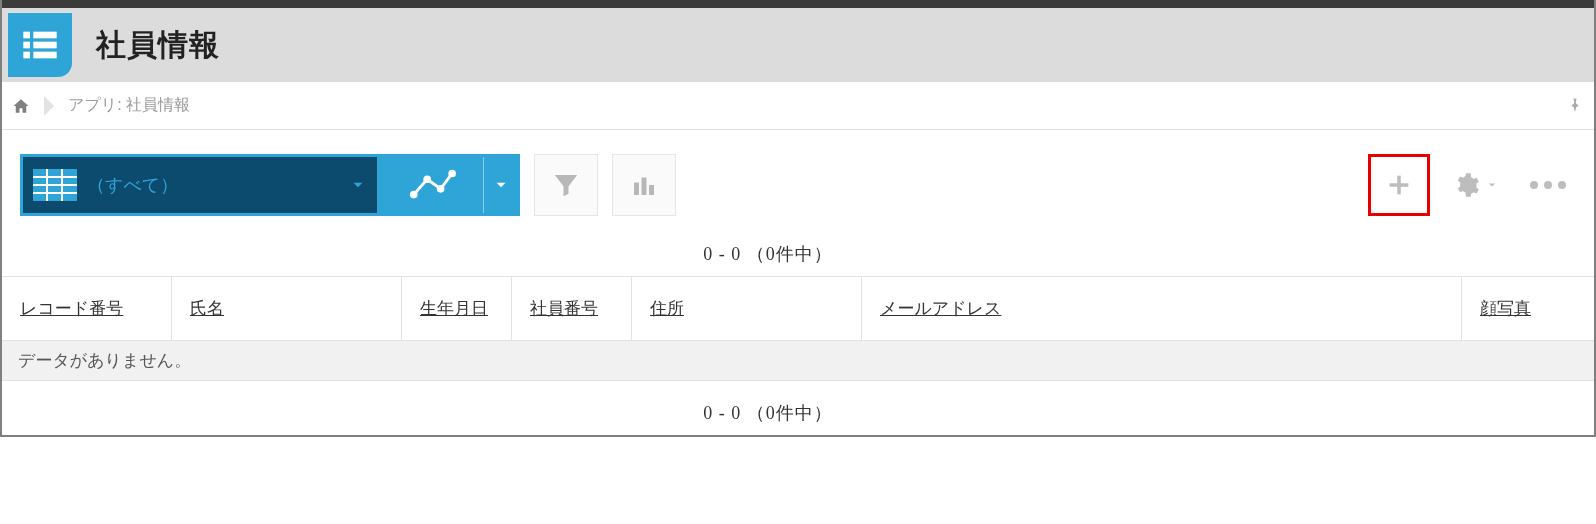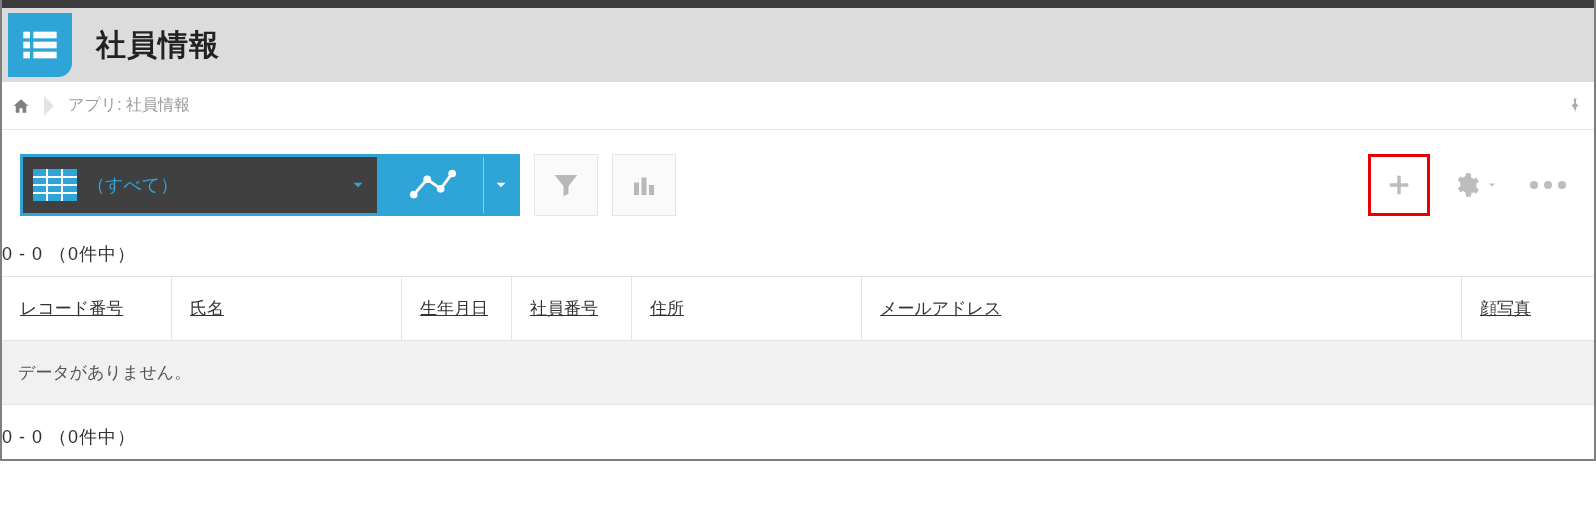--- a/index.html
+++ b/index.html
@@ -12,21 +12,21 @@
     .app-icon svg { width:40px; height:40px; fill:#fff; }
     .app-title { font-size:30px; font-weight:700; color:#222; margin-left:24px; letter-spacing:1px; }
     
     .breadcrumb-row { height:48px; display:flex; align-items:center; padding:16px 10px; border-bottom:1px solid #e3e3e3; }
     .home-icon { width:18px; height:18px; fill:#808080; }
     .bc-sep { width:0; height:0; margin:0 14px; border-top:10px solid transparent; border-bottom:10px solid transparent; border-left:10px solid #e3e3e3; }
     .bc-text { color:#999; font-size:16px; }
     .pin-icon { margin-left:auto; width:18px; height:18px; fill:#aaa; }
     
     .toolbar { display:flex; align-items:center; padding:24px 18px 6px 18px; }
-    .view-selector { display:flex; border:3px solid #2fa4d7; height:62px; min-width:360px; background:#404040; }
+    .view-selector { display:flex; border:3px solid #2fa4d7; height:62px; min-width:360px; background:#0c4a6e; }
     .view-sel-main { flex:1; display:flex; align-items:center; padding:0 10px; cursor:pointer; }
     .grid-icon { width:44px; height:32px; margin-right:10px; }
     .view-sel-label { color:#2fa4d7; font-size:18px; flex:1; }
     .chev { width:18px; height:18px; fill:#2fa4d7; }
     .graph-switch { width:140px; background:#2fa4d7; display:flex; align-items:center; justify-content:center; border:3px solid #2fa4d7; border-left:none; height:62px;}
     .graph-switch .mid { flex:1; display:flex; align-items:center; justify-content:center; }
     .line-chart { width:48px; height:40px; }
     .graph-dd { width:34px; display:flex; align-items:center; justify-content:center; border-left:1px solid rgba(255,255,255,.45); height:100%;}
     .graph-dd .chev { fill:#fff; }
     .sq-btn { width:64px; height:62px; border:1px solid #e6e6e6; background:#fafafa; display:flex; align-items:center; justify-content:center; margin-left:14px; cursor:pointer; }
@@ -34,28 +34,28 @@
     .bars-icon { width:30px; height:30px; fill:#b8b8b8; }
     .tb-right { margin-left:auto; display:flex; align-items:center; gap:22px; }
     .plus-box { width:62px; height:62px; border:3px solid #e60000; display:flex; align-items:center; justify-content:center; cursor:pointer; background:#fff; }
     .plus-icon { width:28px; height:28px; stroke:#bdbdbd; stroke-width:3; fill:none; }
     .gear-wrap { display:flex; align-items:center; gap:6px; cursor:pointer; }
     .gear-icon { width:28px; height:28px; fill:#bdbdbd; }
     .chev-dn-sm { width:12px; height:12px; fill:#bdbdbd; }
     .dots { display:flex; gap:6px; cursor:pointer; padding:0 10px;}
     .dot { width:8px; height:8px; border-radius:50%; background:#bdbdbd; }
     
-    .pag-line { text-align:left; padding:20px 60px 10px 0; font-size:18px; color:#333; letter-spacing:1px;}
+    .pag-line { text-align:center; padding:20px 60px 10px 0; font-size:18px; color:#333; letter-spacing:1px;font-family:Liberation Serif, serif;}
     
     .tbl { border-top:1px solid #e3e3e3; }
     .tbl-header { display:flex; height:64px;text-decoration:underline; }
     .th { display:flex; align-items:center; padding:0 18px; font-size:17px; color:#333; border-right:1px solid #e3e3e3; border-bottom:1px solid #e3e3e3;}
     .th:last-child { border-right:none; }
     .w0{width:170px}.w1{width:230px}.w2{width:120px}.w3{width:110px}.w4{width:230px}.w5{width:600px}.w6{flex:1;}
-    .nodata { background:#f1f1f1; padding:20px 16px; font-size:17px; color:#555; border-bottom:1px solid #e3e3e3;}
+    .nodata { background:#f1f1f1; padding:8px 16px; font-size:17px; color:#555; border-bottom:1px solid #e3e3e3;}
     
     .outer { border:2px solid #7f7f7f; border-top:none;}
   </style>
 </head>
 <body>
 
 <div class="outer">
 <div class="topbar"></div>
 
 <div class="header">

